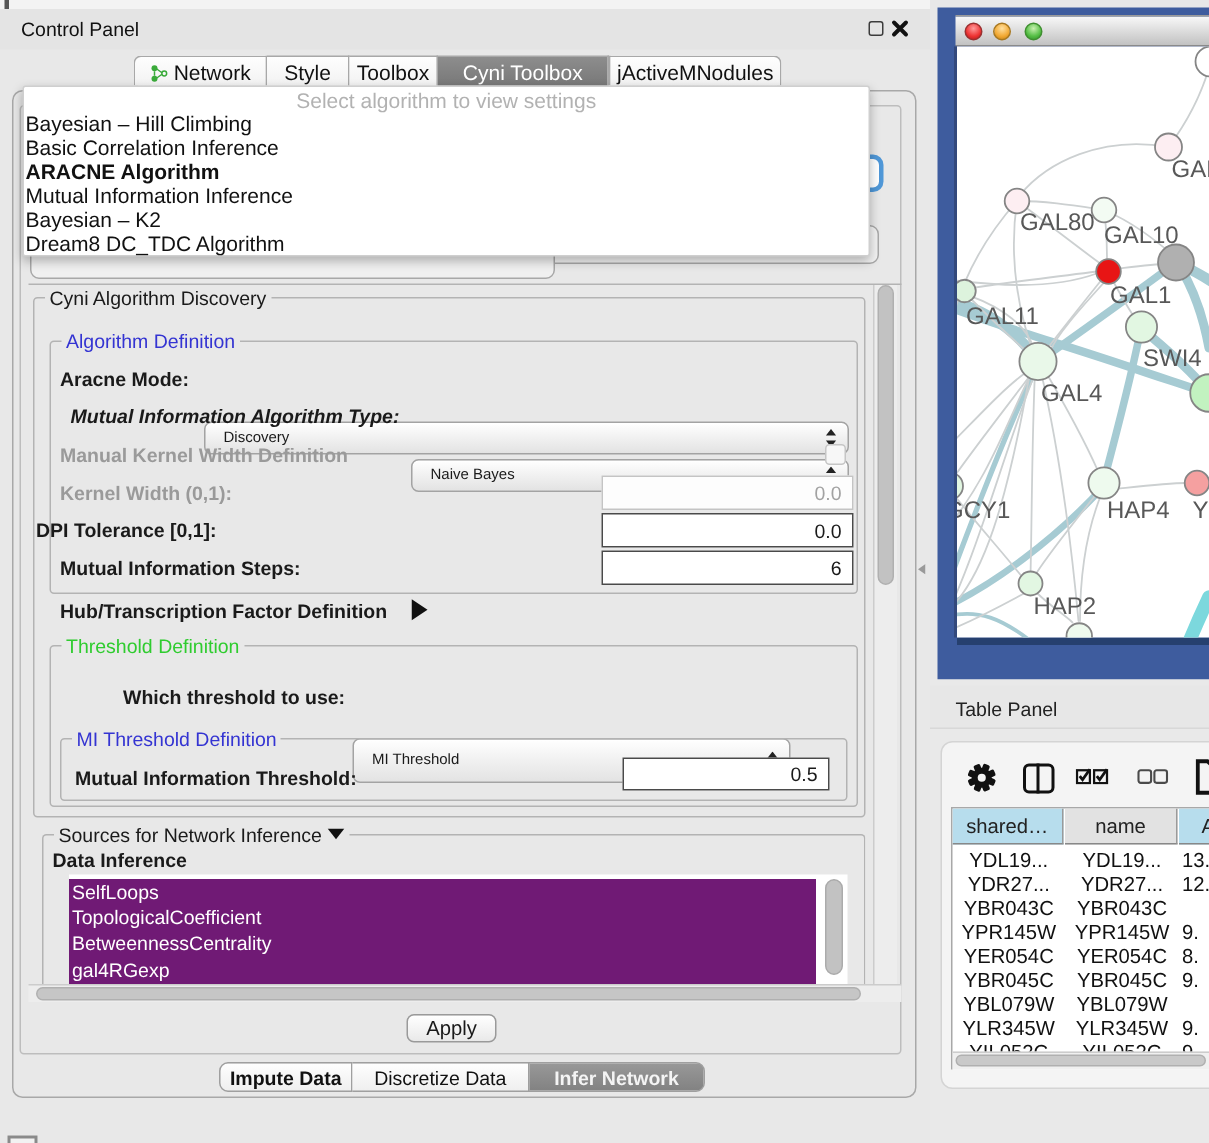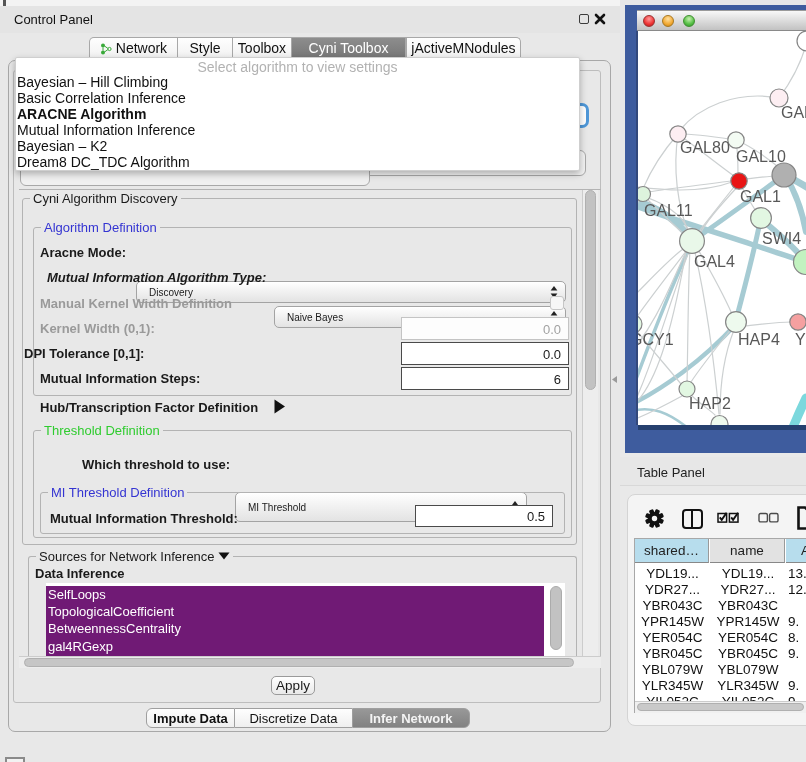--- a/index.html
+++ b/index.html
@@ -128,21 +128,21 @@
 <div class="lbl" style="left:35px;top:566px;">Data Inference</div>
 <div class="abs" style="left:46px;top:583px;width:519px;height:73px;background:#fff;"></div>
 <div class="abs" style="left:46px;top:586px;width:498px;height:70px;background:#701a75;color:#fff;font-size:13px;line-height:17.2px;padding-left:2px;">SelfLoops<br>TopologicalCoefficient<br>BetweennessCentrality<br>gal4RGexp</div>
 <div class="abs" style="left:550px;top:586px;width:12px;height:64px;background:#c2c2c2;border:1px solid #ababab;border-radius:6px;"></div>
 
 <div class="abs" style="left:19px;top:656px;width:582px;height:12px;background:#ededed;border-top:1px solid #cccccc;"></div>
 <div class="abs" style="left:24px;top:658px;width:550px;height:9px;background:#c6c6c6;border:1px solid #b0b0b0;border-radius:5px;"></div>
 <div class="abs" style="left:582px;top:190px;width:16px;height:466px;background:#ededed;border-left:1px solid #cccccc;"></div>
 <div class="abs" style="left:585px;top:190px;width:11px;height:200px;background:#c2c2c2;border:1px solid #b0b0b0;border-radius:6px;"></div>
 
-<div class="abs" style="left:271px;top:676px;width:44px;height:19px;border:1px solid #9a9a9a;border-radius:5px;background:linear-gradient(#ffffff,#e9e9e9);text-align:center;line-height:18px;font-size:13.5px;">Apply</div>
+<div class="abs" style="left:271px;top:676px;width:60px;height:19px;border:1px solid #9a9a9a;border-radius:5px;background:linear-gradient(#ffffff,#e9e9e9);text-align:center;line-height:18px;font-size:13.5px;">Apply</div>
 
 <div class="abs" style="left:146px;top:708px;width:89px;height:20px;background:linear-gradient(#fefefe,#efefef);color:#111;border:1px solid #9f9f9f;border-radius:6px 0 0 6px;text-align:center;line-height:19px;font-size:13px;font-weight:bold;white-space:nowrap;">Impute Data</div>
 <div class="abs" style="left:235px;top:708px;width:117px;height:20px;background:linear-gradient(#fefefe,#efefef);color:#111;border:1px solid #9f9f9f;border-left:none;border-right:none;text-align:center;line-height:19px;font-size:13px;font-weight:normal;white-space:nowrap;">Discretize Data</div>
 <div class="abs" style="left:352px;top:708px;width:118px;height:20px;background:linear-gradient(#989898,#828282);color:#f4f4f4;border:1px solid #9f9f9f;border-radius:0 6px 6px 0;text-align:center;line-height:19px;font-size:13px;font-weight:bold;white-space:nowrap;">Infer Network</div>
 
 <div class="abs" style="left:15px;top:57px;width:565px;height:114px;background:#ffffff;border:1px solid #cfcfcf;border-radius:2px;box-shadow:0 3px 7px rgba(0,0,0,0.28);"></div>
 <div class="abs" style="left:15px;top:59px;width:565px;text-align:center;font-size:14px;color:#b2b2b2;">Select algorithm to view settings</div>
 <div class="abs" style="left:17px;top:74px;font-size:14px;line-height:16px;color:#111;">Bayesian – Hill Climbing<br>Basic Correlation Inference<br><b>ARACNE Algorithm</b><br>Mutual Information Inference<br>Bayesian – K2<br>Dream8 DC_TDC Algorithm</div>
 
 <div class="abs" style="left:5px;top:757px;width:20px;height:10px;border:2px solid #8a8a8a;background:#f2f2f2;"></div>

